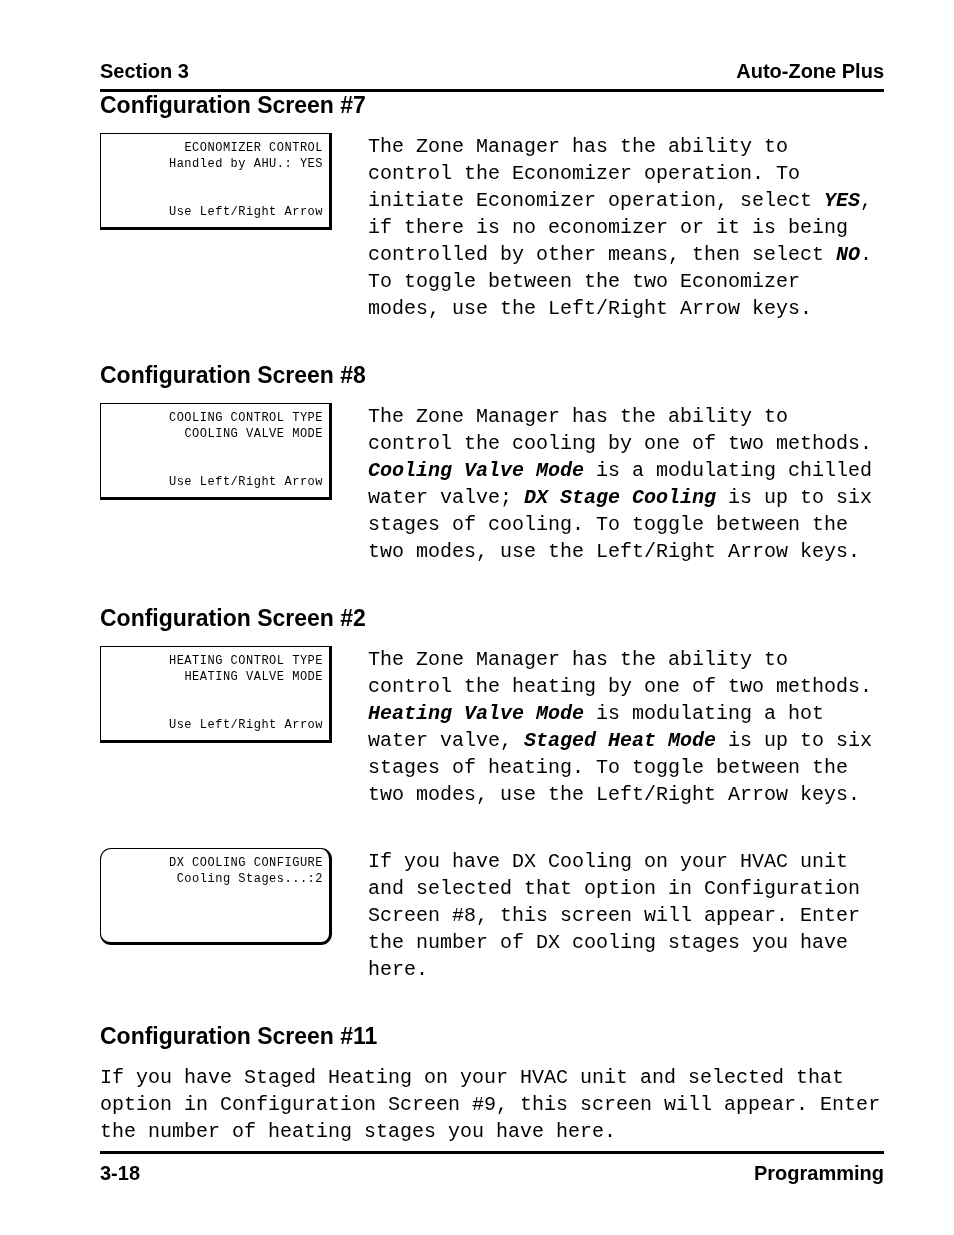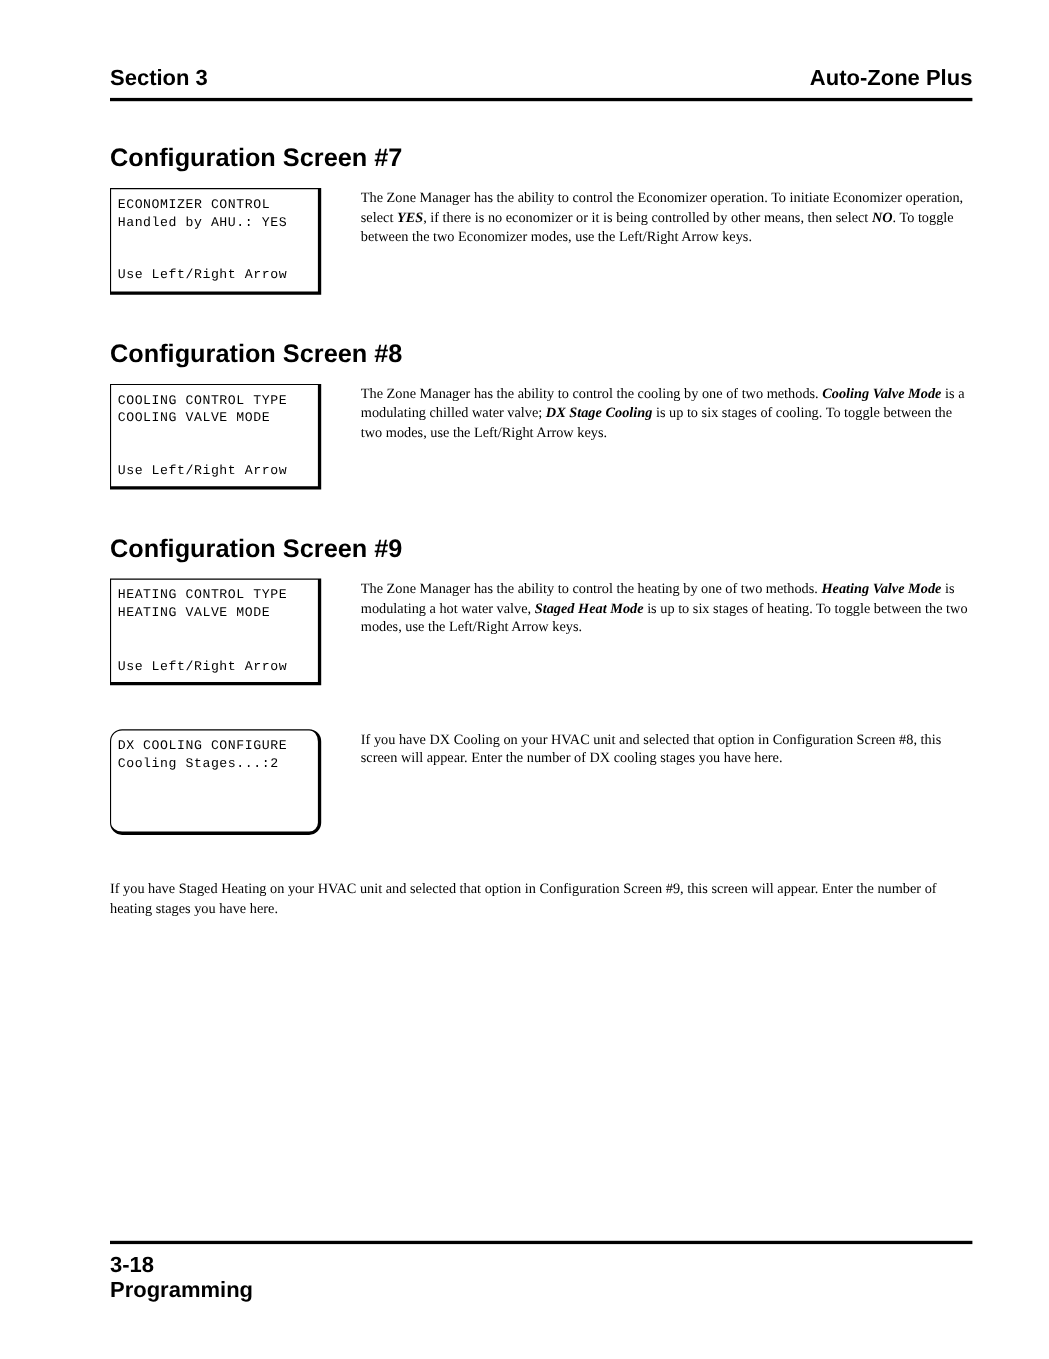--- a/index.html
+++ b/index.html
@@ -13,21 +13,20 @@
       width: 954px;
       height: 1235px;
       position: relative;
       padding: 60px 70px 50px 100px;
     }
     .header {
       display: flex;
       justify-content: space-between;
       border-bottom: 3px solid black;
       padding-bottom: 6px;
-      margin-bottom: 38px;
     }
     .header-left, .header-right {
       font-family: Arial, Helvetica, sans-serif;
       font-weight: bold;
       font-size: 20px;
     }
     .section-heading {
       font-family: Arial, Helvetica, sans-serif;
       font-weight: bold;
       font-size: 23px;
@@ -35,64 +34,63 @@
     }
     .config-block {
       display: flex;
       align-items: flex-start;
       margin-bottom: 40px;
     }
     .screen-box {
       border: 1.5px solid black;
       border-right: 3px solid black;
       border-bottom: 3px solid black;
-      width: 192px;
+      width: 232px;
       min-height: 70px;
       padding: 6px 6px;
       font-family: "Courier New", monospace;
       font-size: 12px;
       line-height: 1.35;
-      text-align: left;
+      text-align: right;
       flex-shrink: 0;
       margin-right: 36px;
       letter-spacing: 0.5px;
     }
     .screen-box .line1 {
       display: block;
     }
     .screen-box .line2 {
       display: block;
     }
     .screen-box .line3 {
       display: block;
       margin-top: 32px;
     }
     .screen-box-short {
       min-height: 60px;
       border-radius: 11px;
     }
     .description {
-      font-size: 13px;
+      font-size: 20px;
       line-height: 1.35;
-      font-family: Liberation Serif, serif;
+      font-family: Liberation Mono, monospace;
     }
     .description b.italic {
       font-style: italic;
       font-weight: bold;
     }
     .footer {
       position: absolute;
       bottom: 50px;
       left: 100px;
       right: 70px;
       border-top: 3px solid black;
       padding-top: 8px;
       display: flex;
       justify-content: space-between;
-      flex-direction: column;
     }
     .footer-left, .footer-right {
       font-family: Arial, Helvetica, sans-serif;
       font-weight: bold;
       font-size: 20px;
     }
   </style>
 </head>
 <body>
 
@@ -113,37 +111,38 @@
     </div>
     <div class="section-heading">Configuration Screen #8</div>
     <div class="config-block">
       <div class="screen-box">
         <span class="line1">COOLING CONTROL TYPE</span>
         <span class="line2">COOLING VALVE MODE</span>
         <span class="line3">Use Left/Right Arrow</span>
       </div>
       <div class="description"><span>The Zone Manager has the ability to control the cooling by one of two methods. </span><b class="italic">Cooling Valve Mode</b><span> is a modulating chilled water valve; </span><b class="italic">DX Stage Cooling</b><span> is up to six stages of cooling. To toggle between the two modes, use the Left/Right Arrow keys.</span></div>
     </div>
-    <div class="section-heading">Configuration Screen #9</div>
+    <div class="section-heading">Configuration Screen #2</div>
     <div class="config-block">
       <div class="screen-box">
         <span class="line1">HEATING CONTROL TYPE</span>
         <span class="line2">HEATING VALVE MODE</span>
         <span class="line3">Use Left/Right Arrow</span>
       </div>
       <div class="description"><span>The Zone Manager has the ability to control the heating by one of two methods. </span><b class="italic">Heating Valve Mode</b><span> is modulating a hot water valve, </span><b class="italic">Staged Heat Mode</b><span> is up to six stages of heating. To toggle between the two modes, use the Left/Right Arrow keys.</span></div>
     </div>
     <div class="config-block">
       <div class="screen-box screen-box-short">
         <span class="line1">DX COOLING CONFIGURE</span>
         <span class="line2">Cooling Stages...:2</span>
         <span class="line3">&nbsp;</span>
       </div>
       <div class="description"><span>If you have DX Cooling on your HVAC unit and selected that option in Configuration Screen #8, this screen will appear. Enter the number of DX cooling stages you have here.</span></div>
     </div>
+    <div class="section-heading">Configuration Screen #11</div>
     <div class="config-block">
       <div class="description"><span>If you have  Staged Heating on your HVAC unit and selected that option in Configuration Screen #9, this screen will appear. Enter the number of heating stages you have here.</span></div>
     </div>
   </div>
 
 <div class="footer">
   <span class="footer-left">3-18</span>
   <span class="footer-right">Programming</span>
 </div>
 

